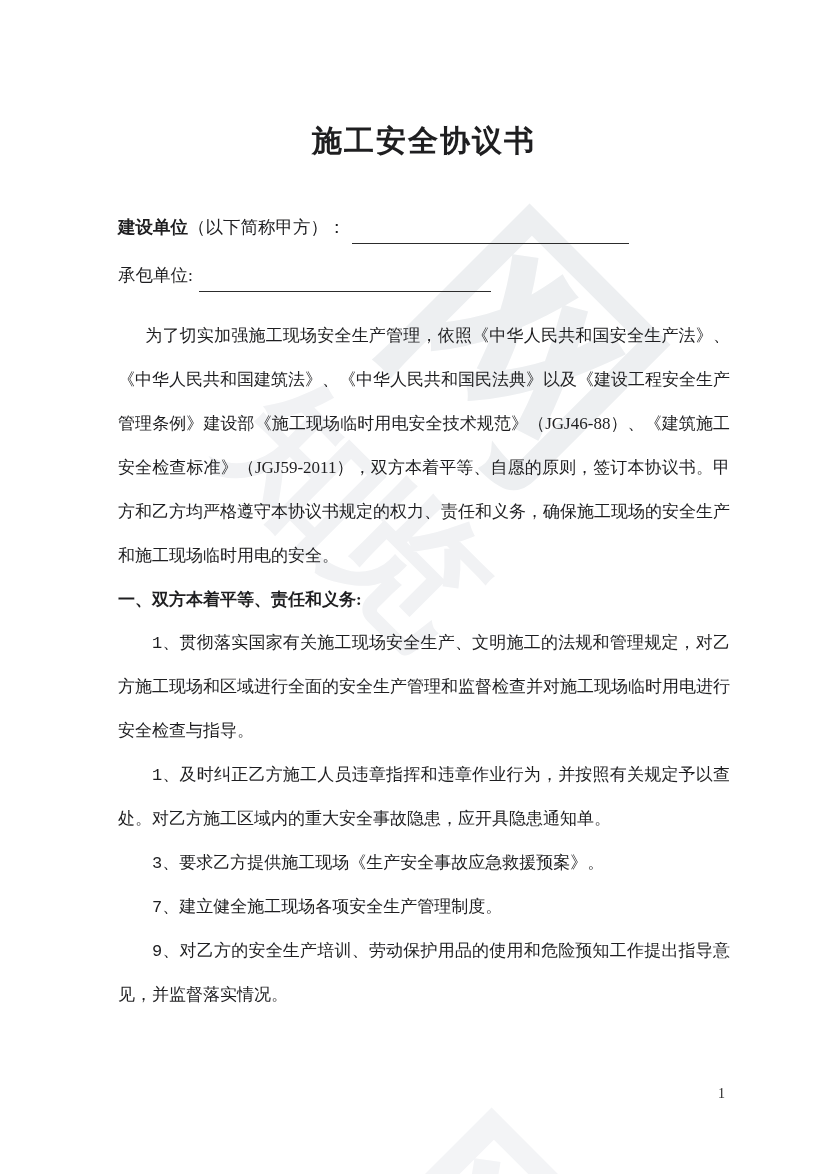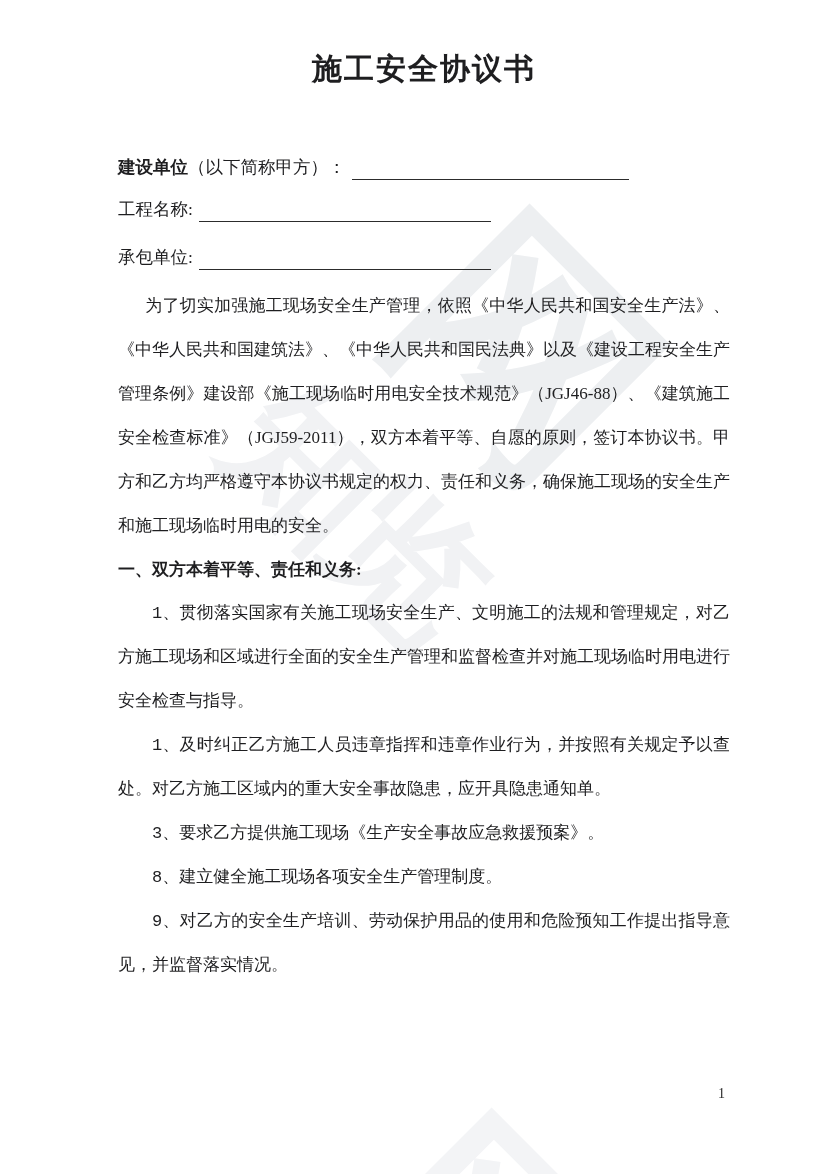--- a/index.html
+++ b/index.html
@@ -25,30 +25,30 @@
   .wm-char-a     { left:232px; top:392px;  font-size:150px; color:#f1f2f4; }
   .wm-char-b     { left:332px; top:488px;  font-size:150px; color:#f1f2f4; }
   .wm-logo-btm   { left:367px; top:1136px; font-size:240px; color:#f3f4f6; }
 
   
   .content {
     position:absolute; z-index:1;
     left:118px; width:612px; top:0;
   }
   .doc-title {
-    margin:0; padding-top:47px;
+    margin:0; padding-top:119px;
     font-size:30px; font-weight:bold;
     letter-spacing:2px;
     line-height:44px;
     text-align:center;
     white-space:nowrap;
   }
   .fields { margin-top:41px; }
   .field-row {
-    display:flex; align-items:flex-end;
+    display:flex; align-items:center;
     height:48px;
     font-size:17.5px;
   }
   .field-row.short { height:42px; }
   .field-label { white-space:nowrap; line-height:1.35; }
   .field-label b { font-weight:bold; }
   .fill-line {
     border-bottom:1.5px solid #2c2c2c;
     height:30px;
     margin-left:6px;
@@ -94,39 +94,35 @@
     <h1 class="doc-title">施工安全协议书</h1>
 
     <div class="fields">
 
       <div class="field-row">
         <span class="field-label"><b>建设单位</b><span>（以下简称甲方）：</span></span>
         <span class="fill-line long"></span>
       </div>
 
 
-      <div class="field-row short">
-        <span class="field-label"><b></b><span>工程名称: </span></span>
-        <span class="fill-line short"></span>
-      </div>
 
       <div class="field-row">
         <span class="field-label"><b></b><span>承包单位: </span></span>
         <span class="fill-line short"></span>
       </div>
 
     </div>
 
     <div class="body-text">
       <p class="intro-para">为了切实加强施工现场安全生产管理，依照《中华人民共和国安全生产法》、《中华人民共和国建筑法》、《中华人民共和国民法典》以及《建设工程安全生产管理条例》建设部《施工现场临时用电安全技术规范》（JGJ46-88）、《建筑施工安全检查标准》（JGJ59-2011），双方本着平等、自愿的原则，签订本协议书。甲方和乙方均严格遵守本协议书规定的权力、责任和义务，确保施工现场的安全生产和施工现场临时用电的安全。</p>
       <h2 class="section-head">一、双方本着平等、责任和义务:</h2>
       <p class="clause-para">1、贯彻落实国家有关施工现场安全生产、文明施工的法规和管理规定，对乙方施工现场和区域进行全面的安全生产管理和监督检查并对施工现场临时用电进行安全检查与指导。</p>
       <p class="clause-para">1、及时纠正乙方施工人员违章指挥和违章作业行为，并按照有关规定予以查处。对乙方施工区域内的重大安全事故隐患，应开具隐患通知单。</p>
       <p class="clause-para">3、要求乙方提供施工现场《生产安全事故应急救援预案》。</p>
-      <p class="clause-para">8、建立健全施工现场各项安全生产管理制度。</p>
+      <p class="clause-para">7、建立健全施工现场各项安全生产管理制度。</p>
       <p class="clause-para">9、对乙方的安全生产培训、劳动保护用品的使用和危险预知工作提出指导意见，并监督落实情况。</p>
     </div>
 
   </div>
 
   <div class="page-number">1</div>
 
 </div>
 
 </body></html>

